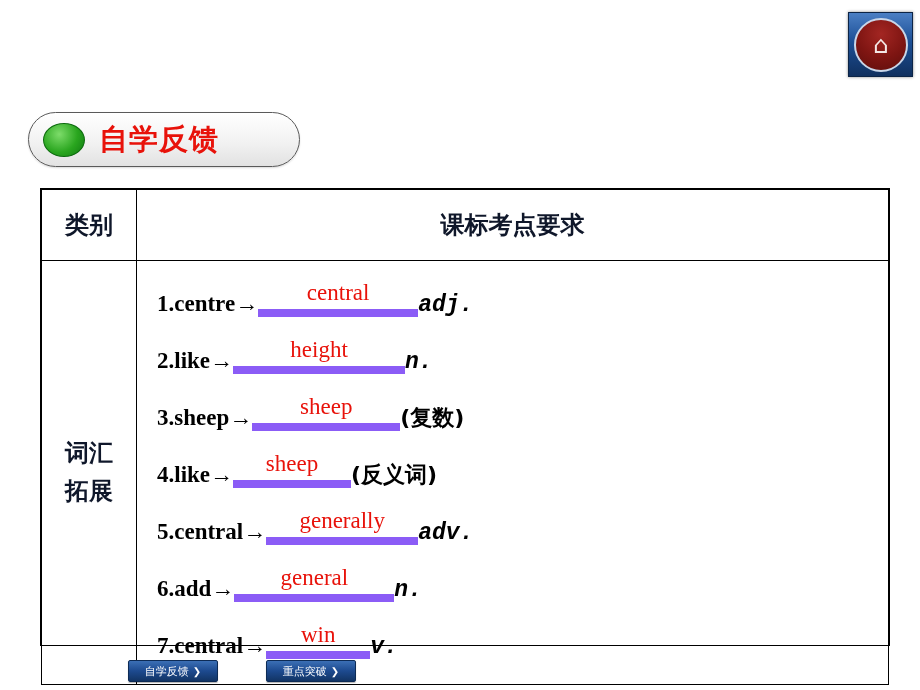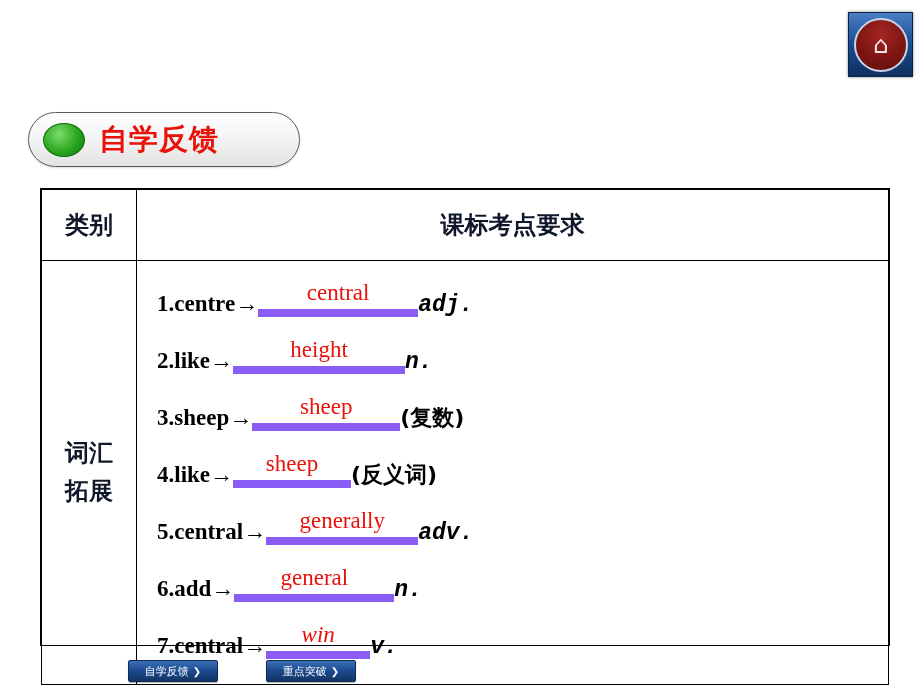--- a/index.html
+++ b/index.html
@@ -163,21 +163,21 @@
   }
   .pos {
     font-style: italic;
     font-weight: bold;
     font-family: Liberation Mono, monospace;
   }
 
   
   .w160 { width: 160px; }
   .w150 { width: 152px; }
-  .w100 { width: 104px; font-style: italic; }
+  .w100 { width: 104px; }
   .w170 { width: 172px; }
   .w145 { width: 148px; }
   .w115 { width: 118px; }
 
   
   .bottom-nav {
     position: absolute;
     left: 128px;
     top: 660px;
     display: flex;

